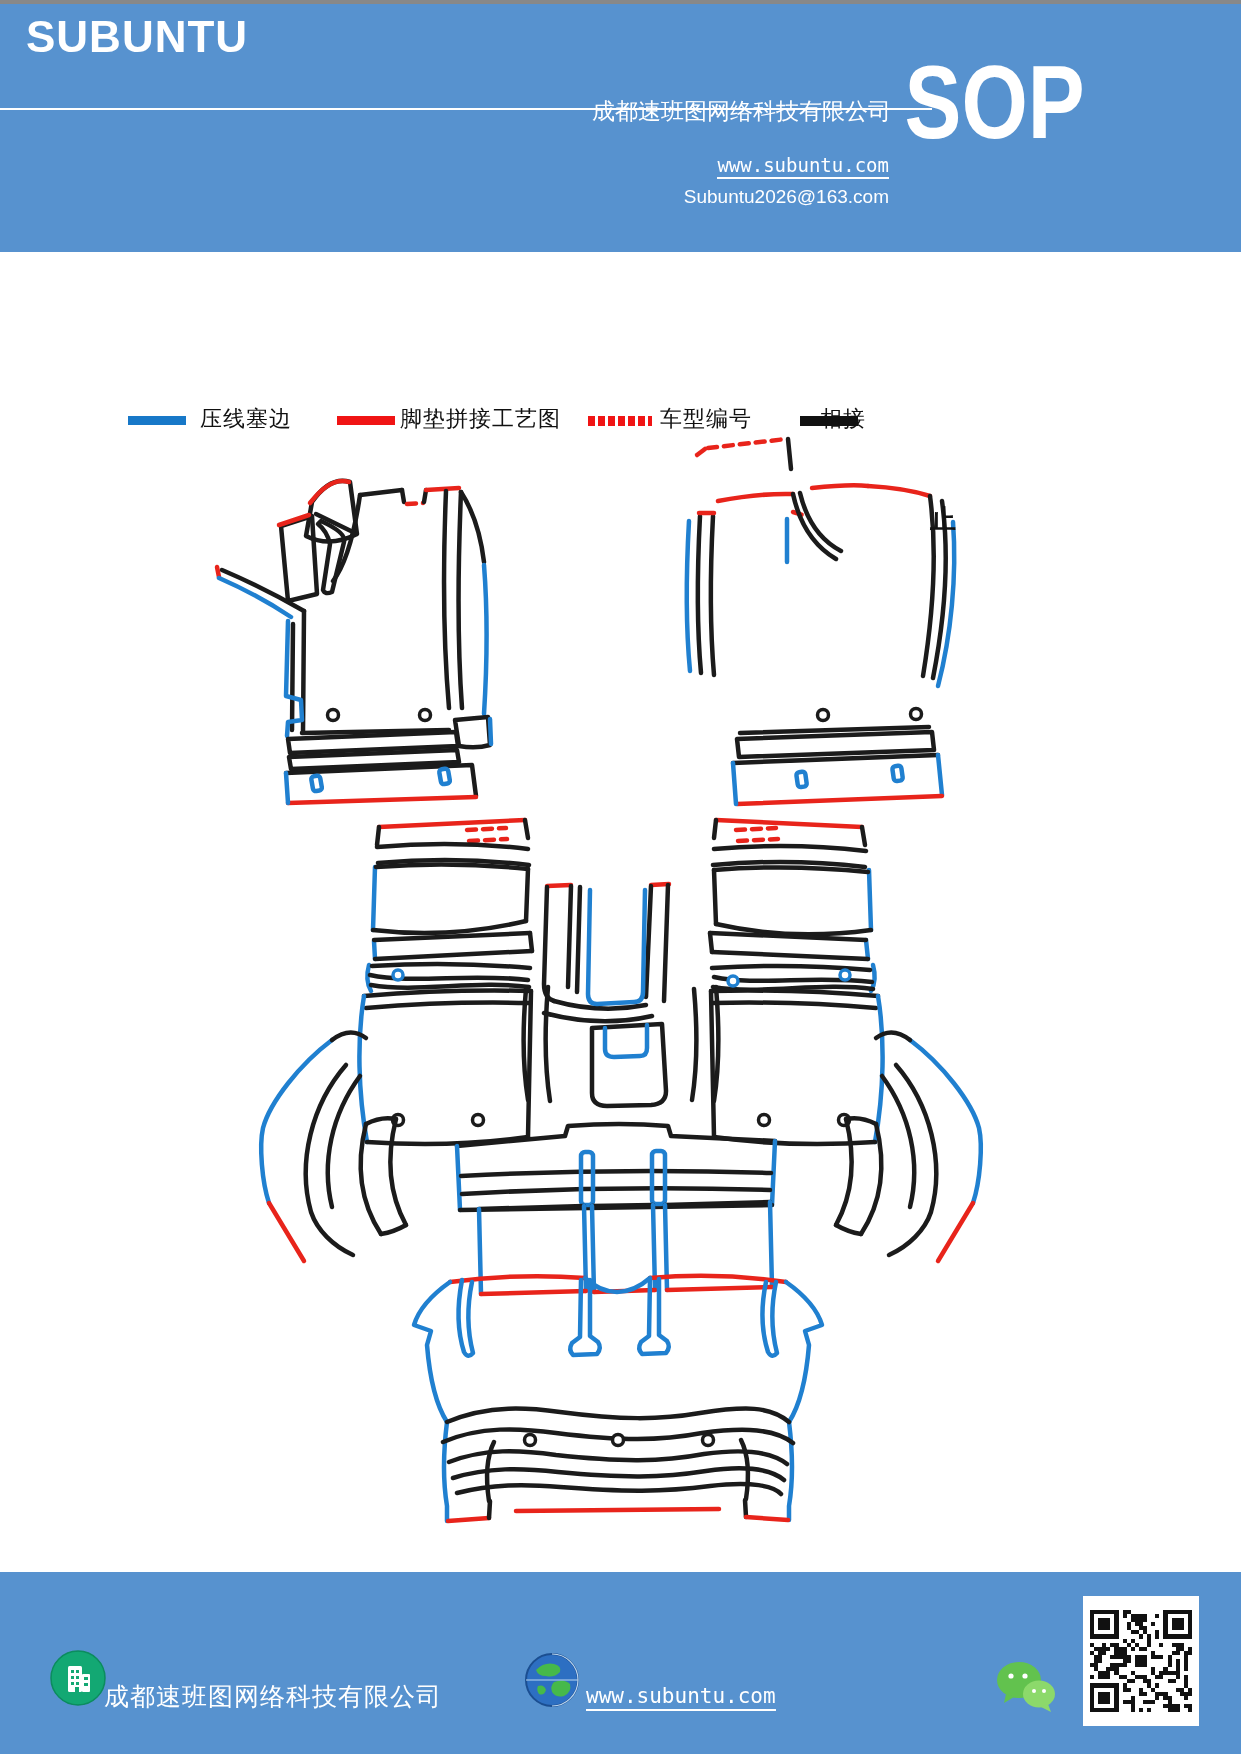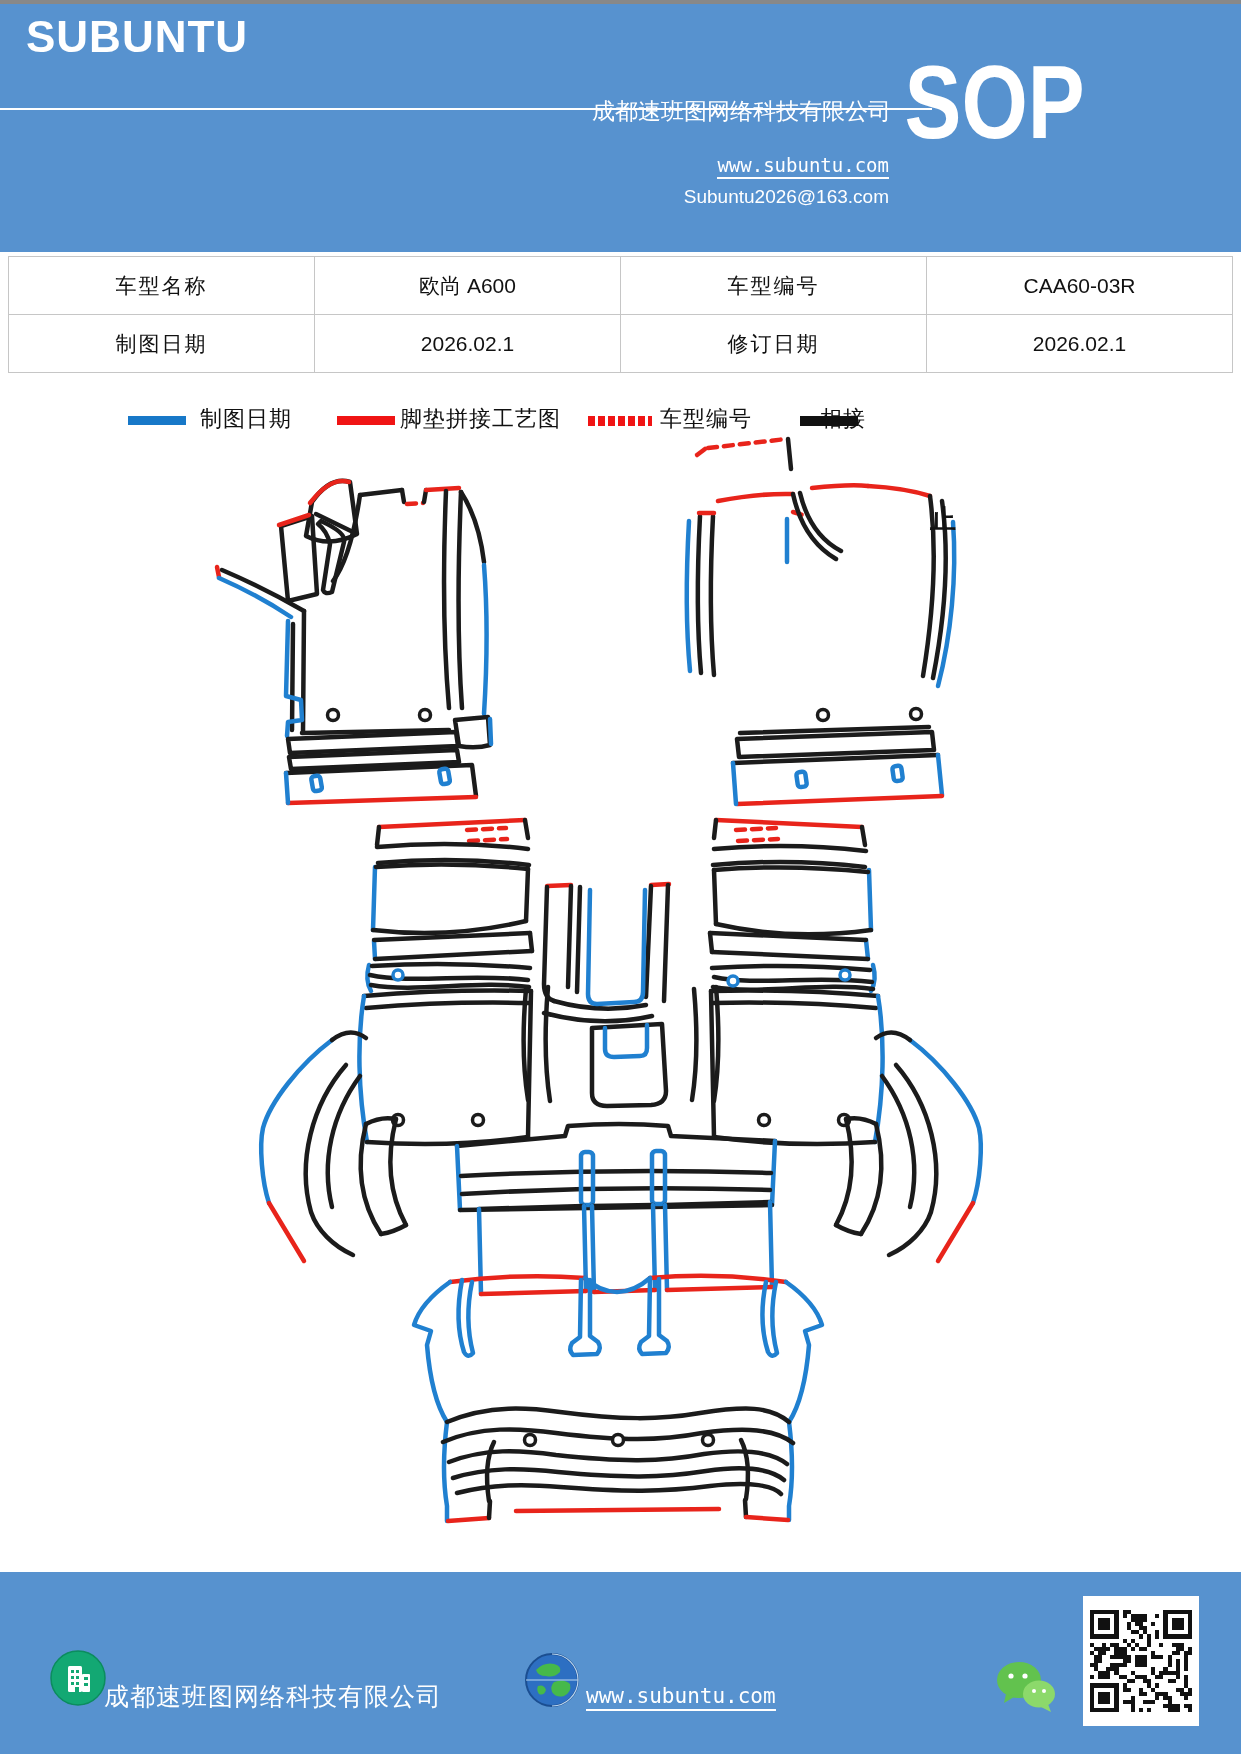--- a/index.html
+++ b/index.html
@@ -66,40 +66,24 @@
 
   <div class="banner">
     <div class="brand">SUBUNTU</div>
     <div class="banner-rule"></div>
     <div class="hdr-company">成都速班图网络科技有限公司</div>
     <a class="hdr-site">www.subuntu.com</a>
     <div class="hdr-mail">Subuntu2026@163.com</div>
     <div class="sop">SOP</div>
   </div>
 
-  <table class="info-table">
-    <tbody>
-        <tr>
-      <td class="lbl">车型名称</td>
-      <td class="val">欧尚 A600</td>
-      <td class="lbl">车型编号</td>
-      <td class="val">CAA60-03R</td>
-    </tr>
-    <tr>
-      <td class="lbl">制图日期</td>
-      <td class="val">2026.02.1</td>
-      <td class="lbl">修订日期</td>
-      <td class="val">2026.02.1</td>
-    </tr>
-  </tbody>
-    </table>
 
   <div class="legend">
     <div class="sw sw-blue"></div>
-    <div class="item-label lab1">制图日期</div>
+    <div class="item-label lab1">压线塞边</div>
     <div class="sw sw-red"></div>
     <div class="item-label lab2">脚垫拼接工艺图</div>
     <div class="sw sw-dash"></div>
     <div class="item-label lab3">车型编号</div>
     <div class="sw sw-black"></div>
     <div class="item-label lab4">相接</div>
   </div>
 
   <svg class="diagram" viewBox="0 0 1241 1100">
 

